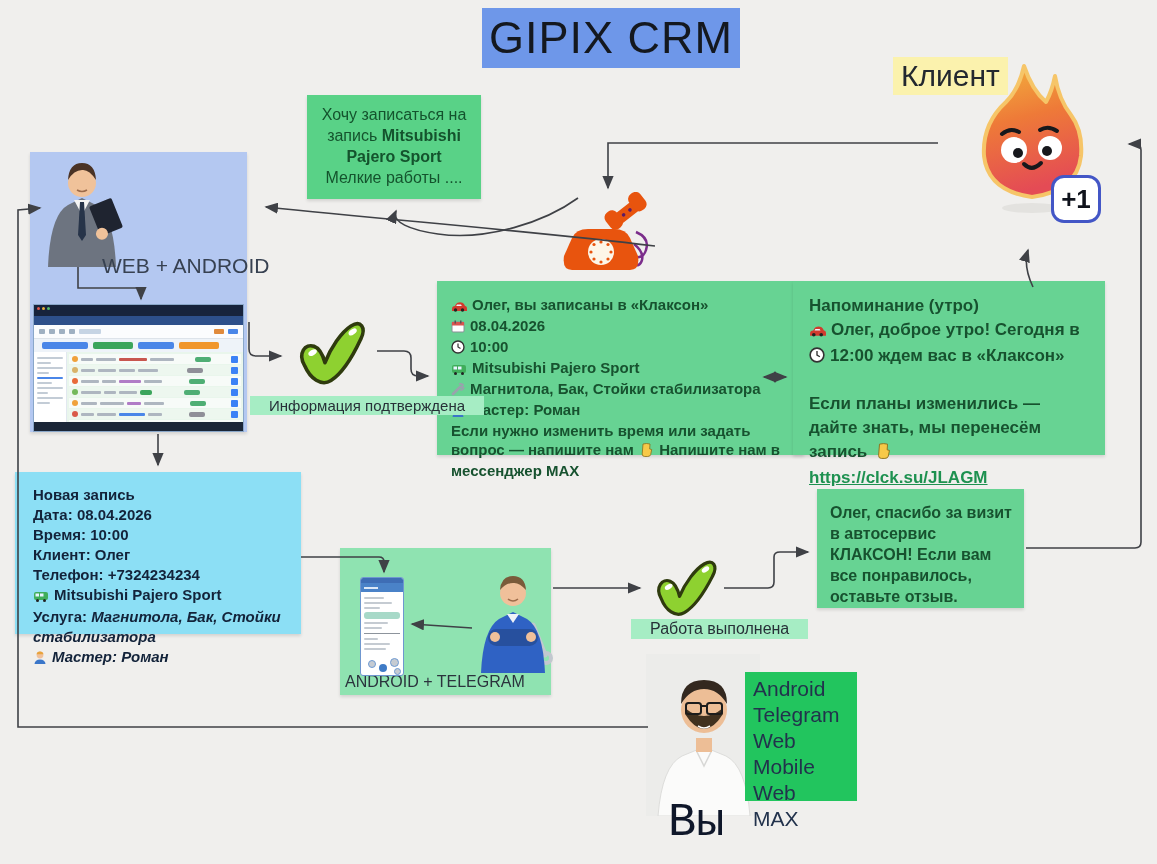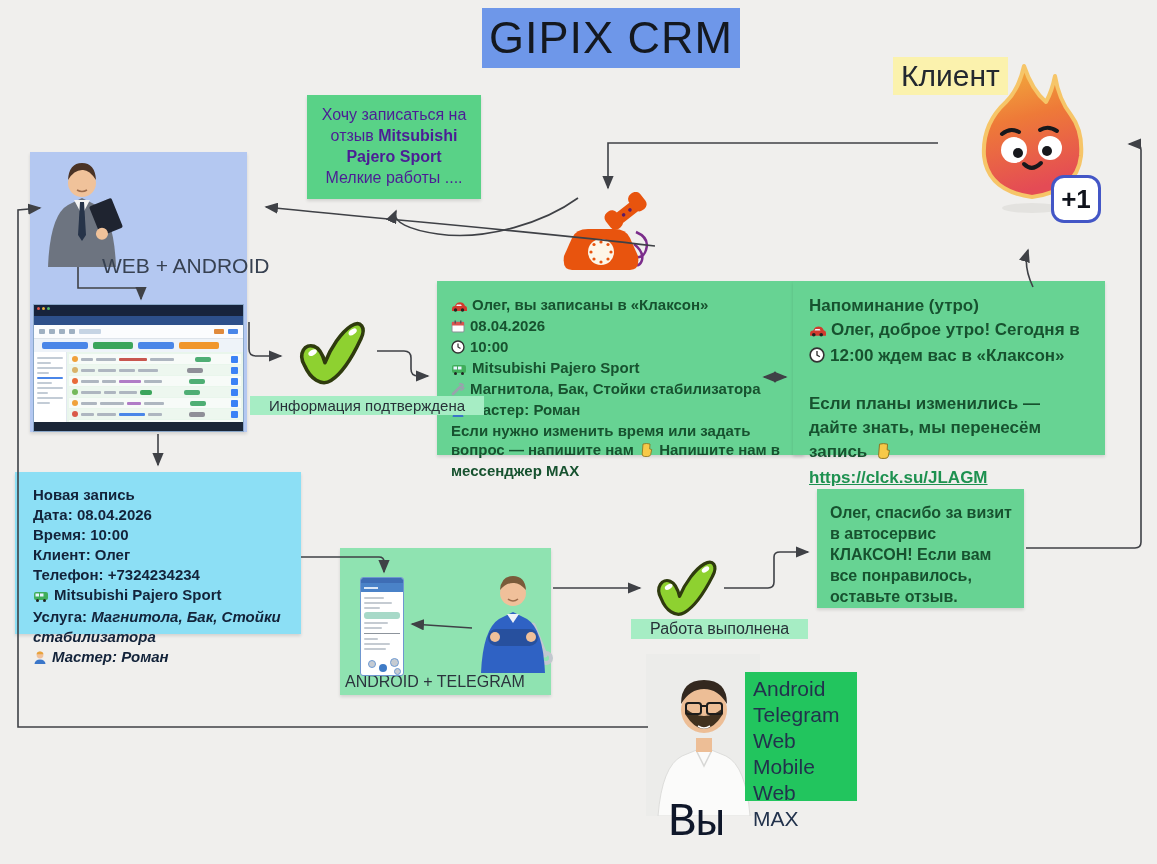--- a/index.html
+++ b/index.html
@@ -6,21 +6,21 @@
   #canvas{position:relative;width:1157px;height:864px;background:#f0efed;overflow:hidden;}
   .abs{position:absolute;}
   #arrows{position:absolute;left:0;top:0;z-index:9;pointer-events:none;}
 
   .title{left:482px;top:8px;width:258px;height:60px;background:#6e97e9;color:#14181f;
          font-size:45px;display:flex;align-items:center;justify-content:center;letter-spacing:1px;}
   .client-lbl{left:893px;top:57px;background:#fbf2ad;color:#23282f;font-size:30px;padding:2px 8px;}
   .plus1{left:1051px;top:175px;width:44px;height:42px;background:#fff;border:3px solid #4356c6;
          border-radius:13px;color:#10131c;font-size:26px;font-weight:700;display:flex;align-items:center;justify-content:center;z-index:5;}
 
-  .req{left:307px;top:95px;width:174px;height:95px;background:#59d287;color:#4c1d95;font-size:16px;
+  .req{left:307px;top:95px;width:174px;height:95px;background:#59d287;color:#14532d;font-size:16px;
        line-height:21px;text-align:center;padding-top:9px;box-shadow:0 2px 3px rgba(0,0,0,.12);}
 
   .panel{left:30px;top:152px;width:217px;height:280px;background:#b4c8f1;box-shadow:0 2px 3px rgba(0,0,0,.12);}
   .webandroid{left:102px;top:254px;font-size:21px;color:#374151;}
 
   .crm{left:33px;top:304px;width:211px;height:128px;background:#dfe9f5;border:1px solid #8aa7c9;
        display:flex;flex-direction:column;z-index:3;box-sizing:border-box;}
   .crm-title{height:7px;background:#17233c;display:flex;gap:2px;padding:2px 3px;}
   .crm-title i{width:3px;height:3px;border-radius:50%;display:block;}
   .crm-menu{height:9px;background:#2d4f8a;}
@@ -124,21 +124,21 @@
     <circle cx="56" cy="95" r="5" fill="#17181c"></circle>
     <circle cx="85" cy="93" r="5" fill="#17181c"></circle>
     <path d="M40 76 Q48 69 57 74" stroke="#17181c" stroke-width="4" stroke-linecap="round" fill="none"></path>
     <path d="M78 72 Q86 67 95 73" stroke="#17181c" stroke-width="4" stroke-linecap="round" fill="none"></path>
     <path d="M62 106 Q70 114 79 105" stroke="#17181c" stroke-width="4" stroke-linecap="round" fill="none"></path>
   </svg>
   <div class="abs plus1">+1</div>
 
   <div class="abs req">
     <div>Хочу записаться на</div>
-    <div><span>отзыв </span><b>Mitsubishi</b></div>
+    <div><span>запись </span><b>Mitsubishi</b></div>
     <div><b>Pajero Sport</b></div>
     <div>Мелкие работы ....</div>
   </div>
 
   <svg class="abs" style="left:556px;top:192px;" width="100" height="82" viewBox="0 0 100 82">
     <path d="M78 52 q10 8 8 16 q-2 8 -10 4" stroke="#7b2d8b" stroke-width="2.5" fill="none"></path>
     <path d="M80 40 q14 6 10 18 q-3 10 -14 6 q6 4 2 10" stroke="#7b2d8b" stroke-width="2.5" fill="none"></path>
     <g transform="rotate(-38 72 22)">
       <rect x="52" y="14" width="40" height="12" rx="6" fill="#e8540e"></rect>
       <rect x="50" y="8" width="14" height="20" rx="6" fill="#e8540e"></rect>

